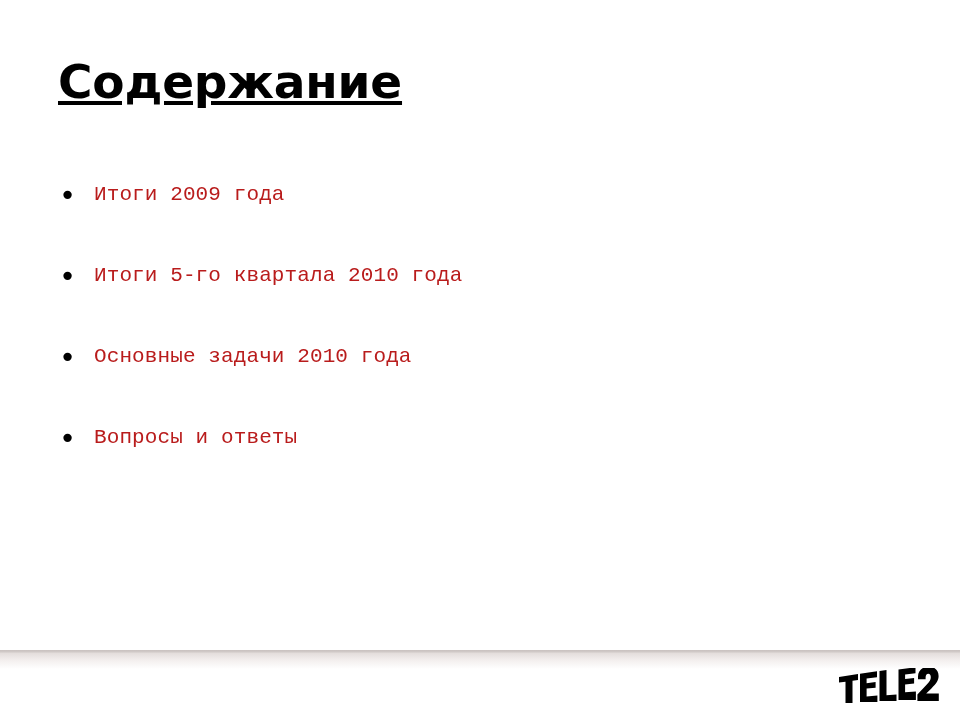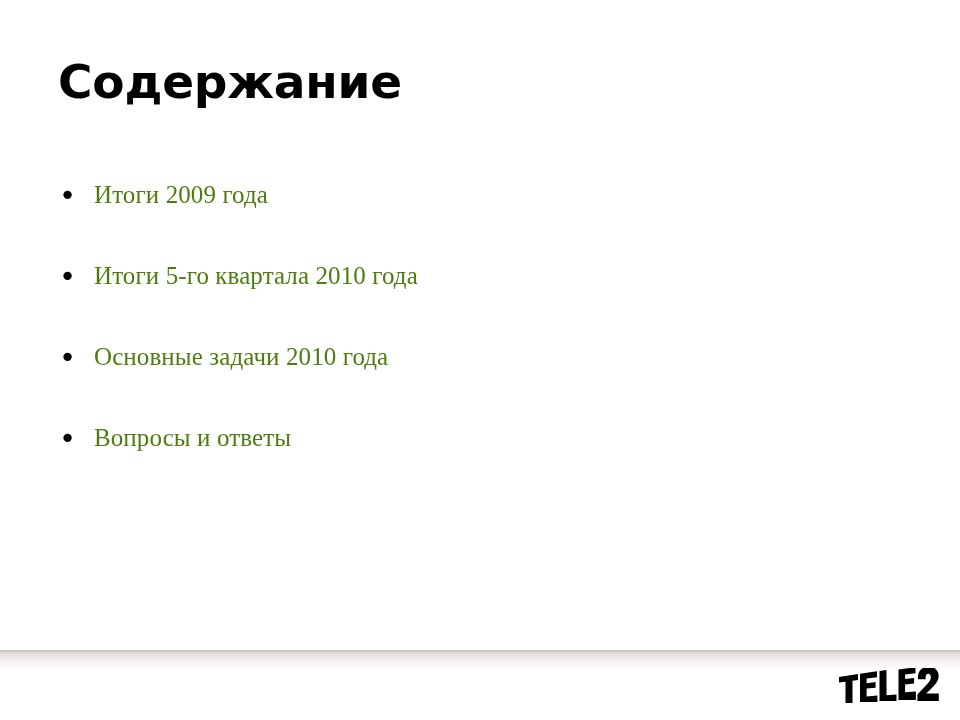--- a/index.html
+++ b/index.html
@@ -28,20 +28,21 @@
     position: absolute;
     left: 58px;
     top: 57px;
     font-family: "DejaVu Sans", sans-serif;
     font-size: 47px;
     font-weight: bold;
     color: #000000;
     letter-spacing: -0.2px;
     line-height: 1.05;
     white-space: nowrap;
+    text-decoration: underline;
   }
 
   
   .bullet-list {
     position: absolute;
     left: 58px;
     top: 178px;
     width: 850px;
   }
 
@@ -57,25 +58,25 @@
     font-family: "DejaVu Sans", sans-serif;
     font-size: 29px;
     line-height: 34px;
     color: #000000;
     text-align: left;
     padding-left: 1px;
   }
 
   .bullet-text {
     flex: 1 1 auto;
-    font-family: Liberation Serif, serif;
-    font-size: 25px;
+    font-family: Liberation Mono, monospace;
+    font-size: 21px;
     font-weight: normal;
     line-height: 34px;
-    color: #4d7c0f;
+    color: #b91c1c;
     letter-spacing: 0.1px;
     white-space: nowrap;
   }
 
   
   .footer-divider {
     position: absolute;
     left: 0;
     top: 650px;
     width: 960px;

